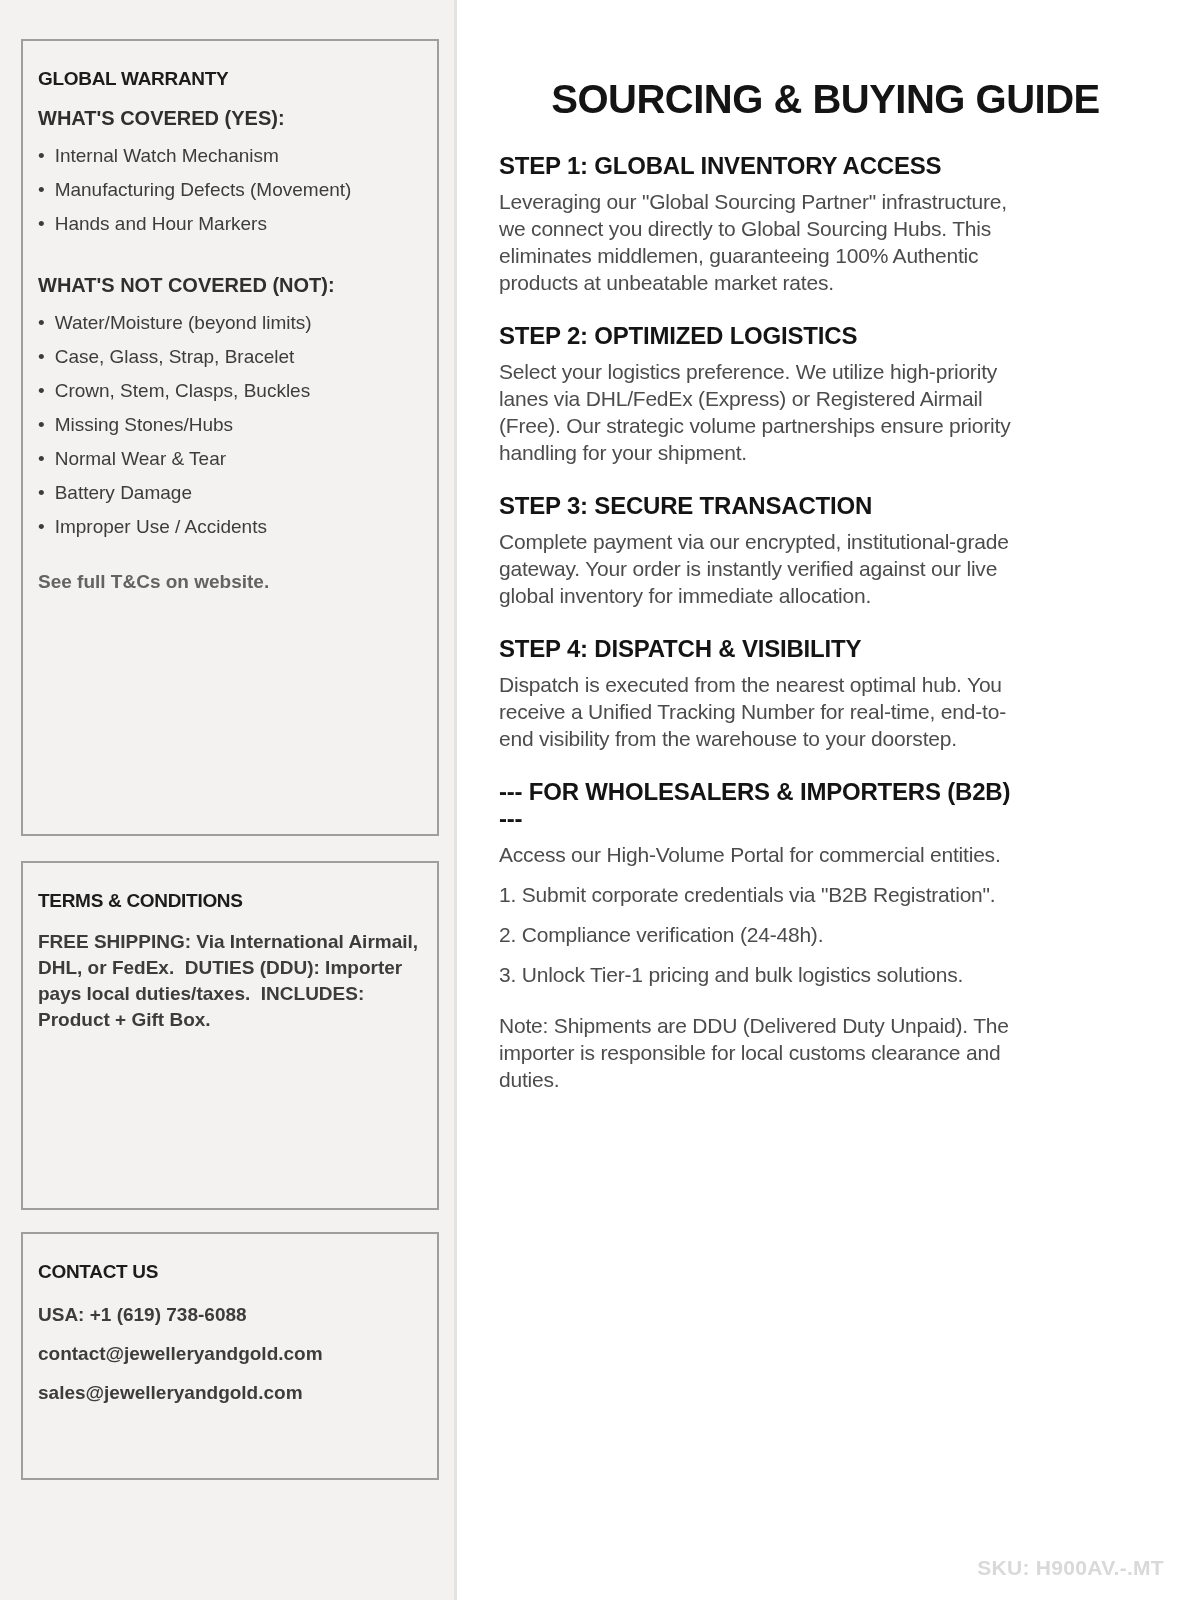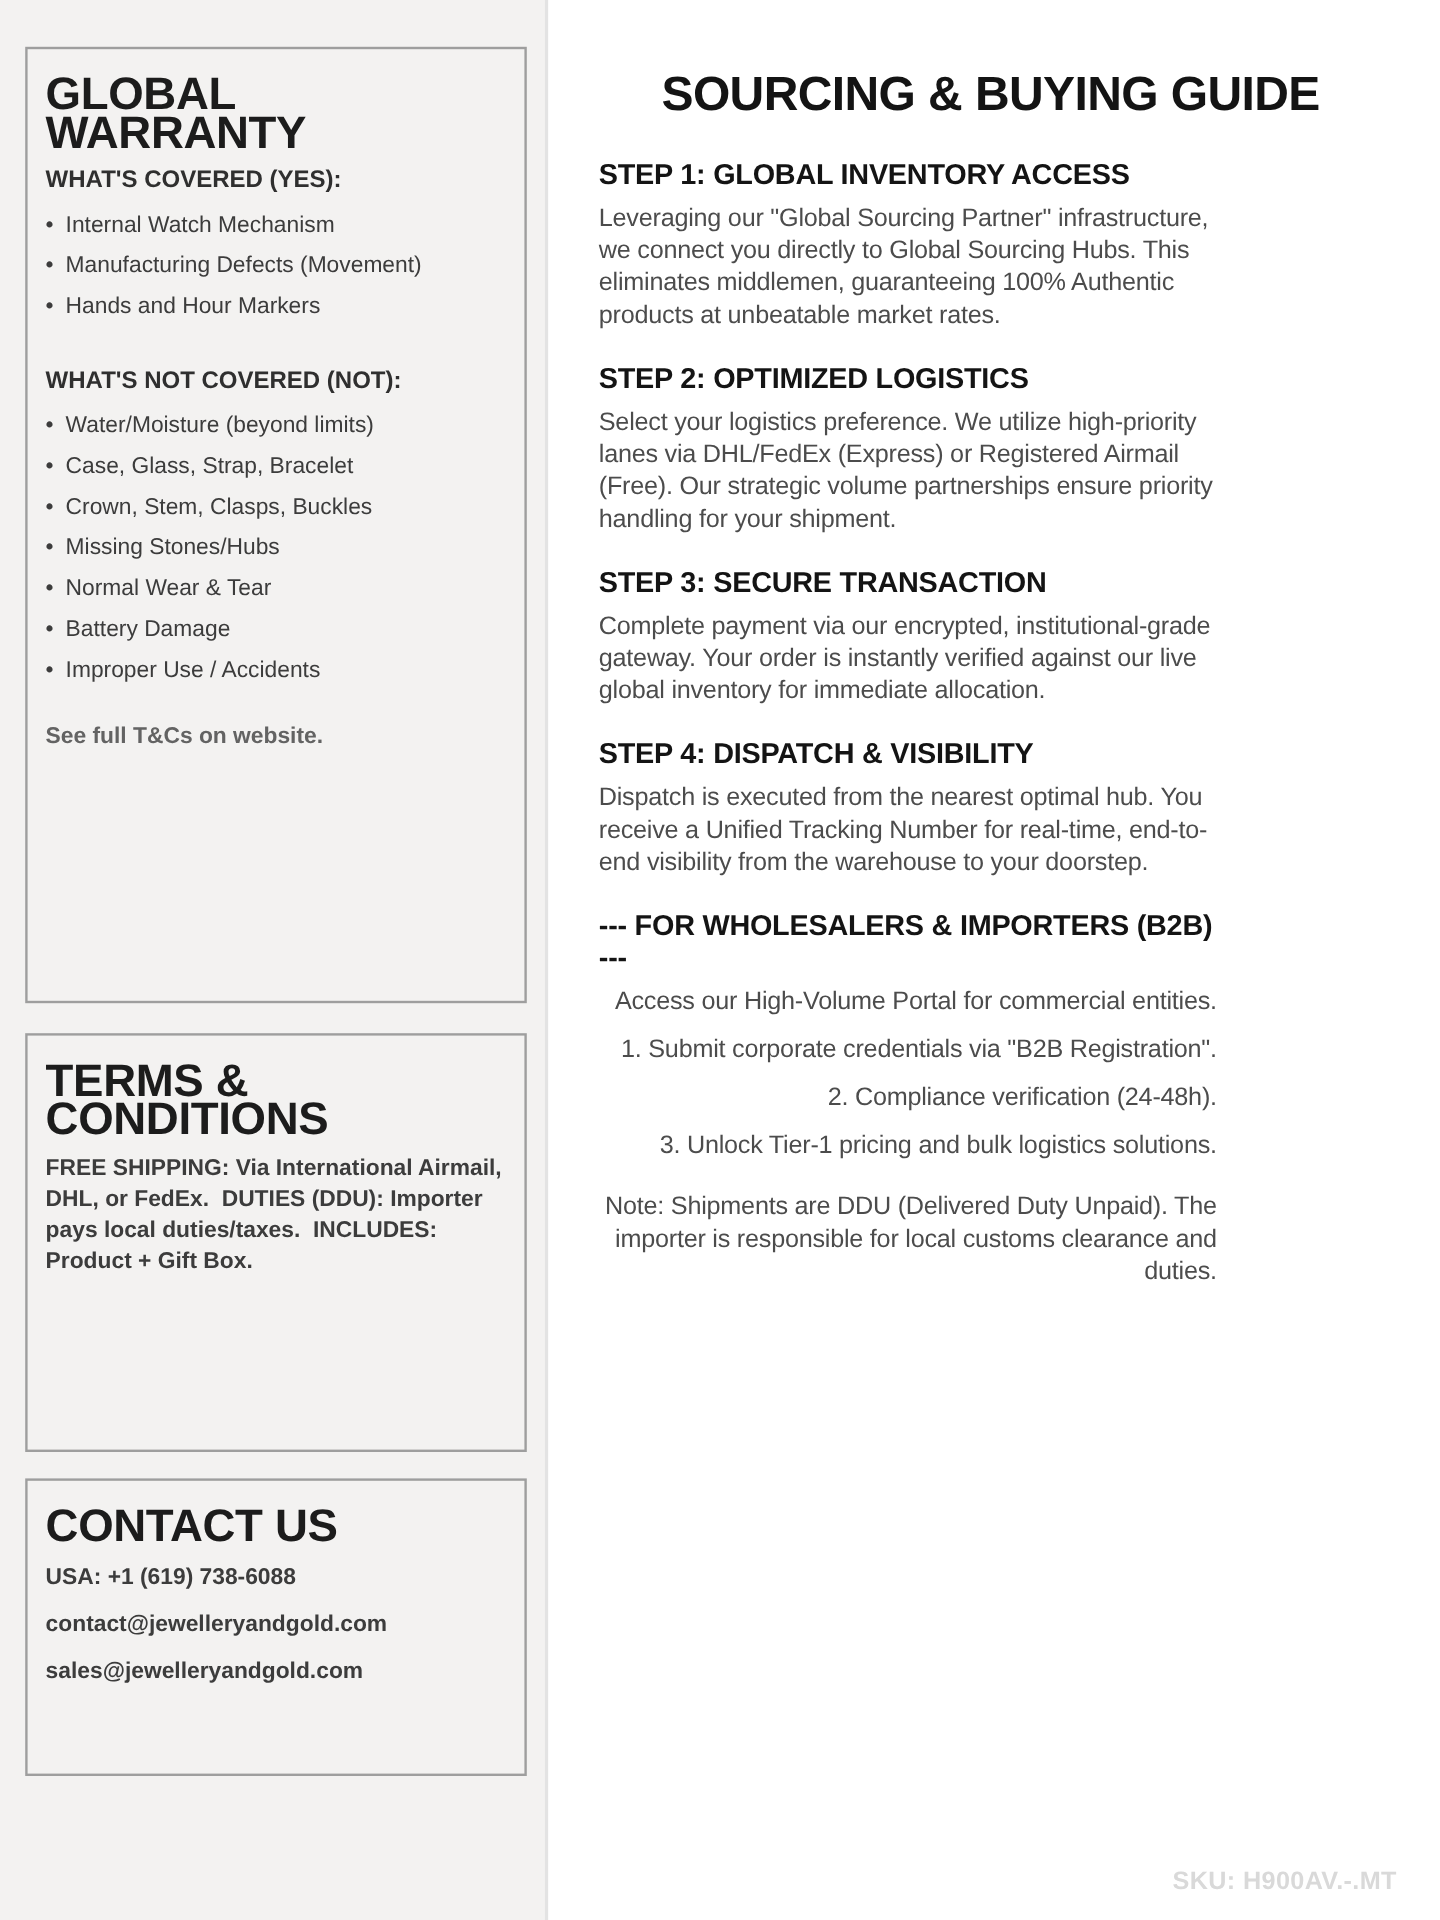--- a/index.html
+++ b/index.html
@@ -38,21 +38,21 @@
   .box{
     border:2px solid var(--box-border);
     margin:0 15px 0 21px;
     padding:22px 15px 0 15px;
     background:var(--sidebar-bg);
   }
   .warranty-box{height:797px;margin-bottom:25px;}
   .terms-box{height:349px;margin-bottom:22px;}
   .contact-box{height:248px;}
   .box h1{
-    font-size:38px;
+    font-size:19px;
     line-height:32px;
     font-weight:bold;
     color:var(--sidebar-title);
     letter-spacing:-0.3px;
     margin-bottom:12px;
   }
   .box h2{
     font-size:20px;
     line-height:22px;
     font-weight:bold;
@@ -87,21 +87,21 @@
     line-height:21px;
     font-weight:bold;
     color:var(--sidebar-text);
     margin-bottom:18px;
   }
   .contact-box h1{margin-bottom:16px;}
   
   .main{
     flex:1 1 auto;
     background:var(--page-bg);
-    padding:56px 48px 0 42px;
+    padding:76px 48px 0 42px;
   }
   .main-title{
     text-align:center;
     font-size:40px;
     line-height:46px;
     font-weight:bold;
     letter-spacing:-0.5px;
     color:var(--main-heading);
     margin-bottom:30px;
   }
@@ -114,21 +114,21 @@
     color:var(--main-heading);
     margin:26px 0 9px 0;
   }
   .sections section:first-child h2{margin-top:0;}
   .sections p{
     font-size:21px;
     line-height:27px;
     color:var(--main-body);
     letter-spacing:-0.2px;
   }
-  .b2b p{margin-bottom:13px;text-align:right;}
+  .b2b p{margin-bottom:13px;}
   .b2b p.note{margin-top:24px;margin-bottom:0;}
   
   .sku{
     position:absolute;
     right:36px;
     bottom:20px;
     font-size:21px;
     font-weight:bold;
     color:var(--sku-text);
     letter-spacing:0.3px;

